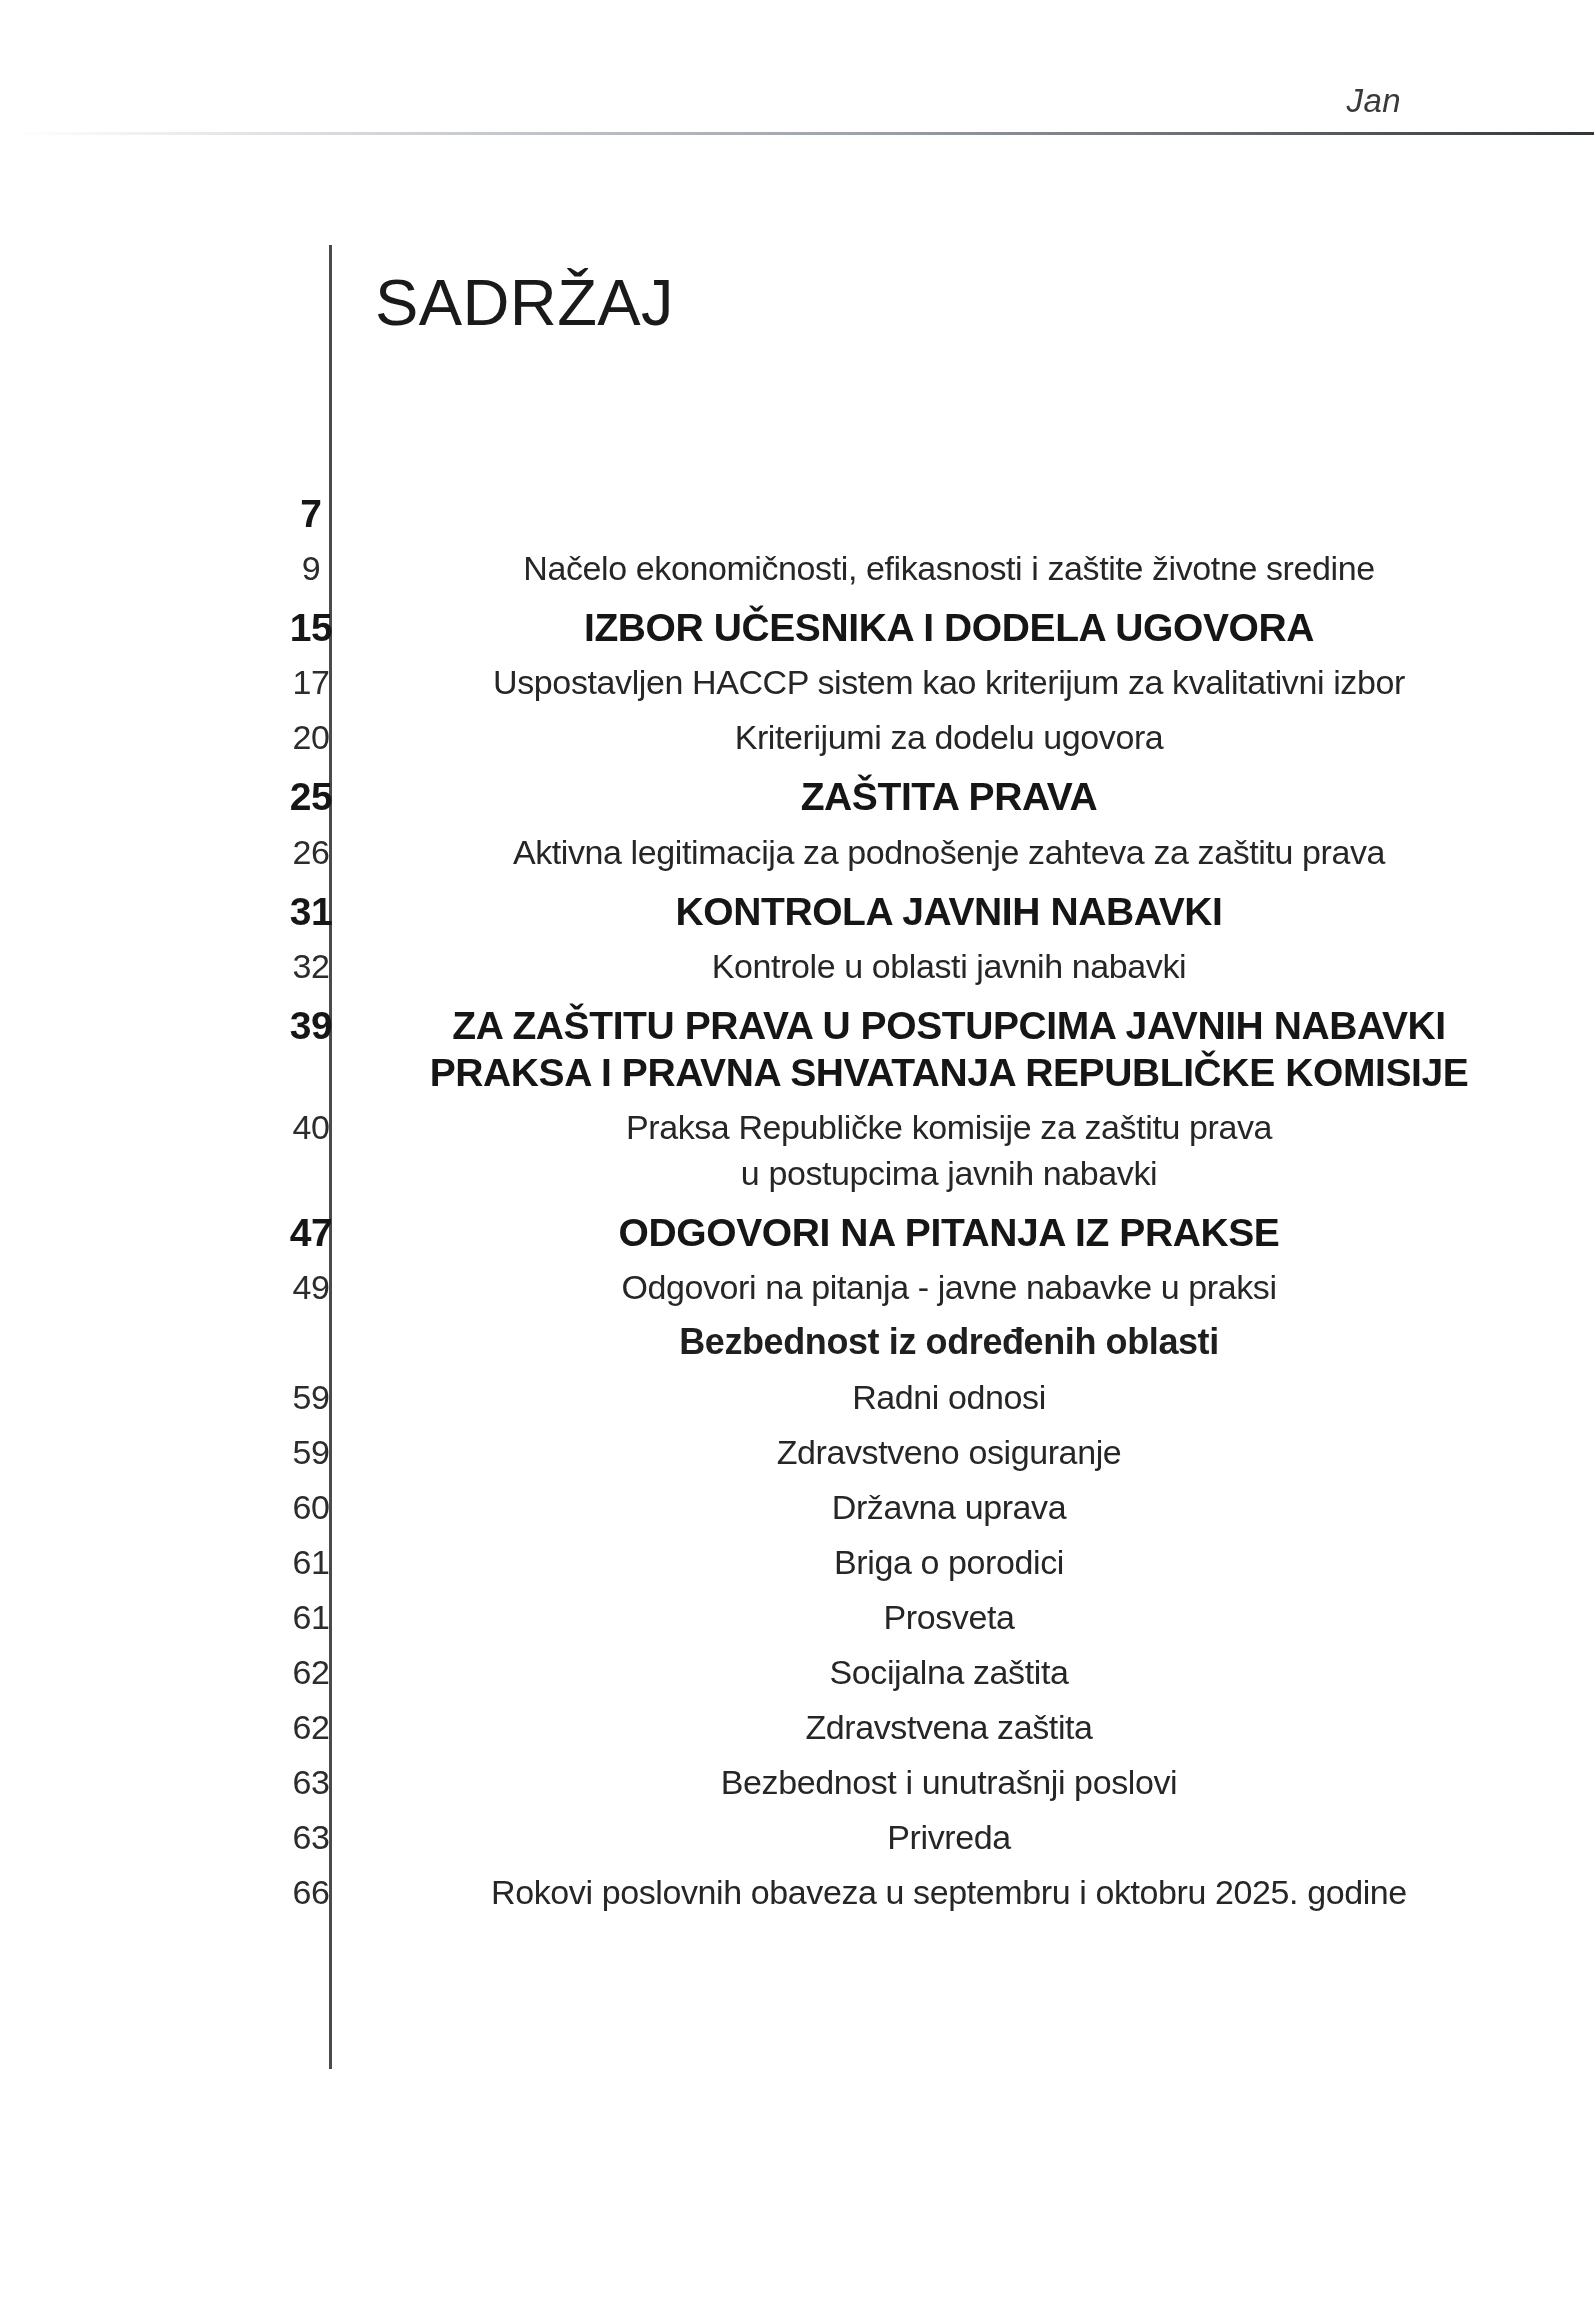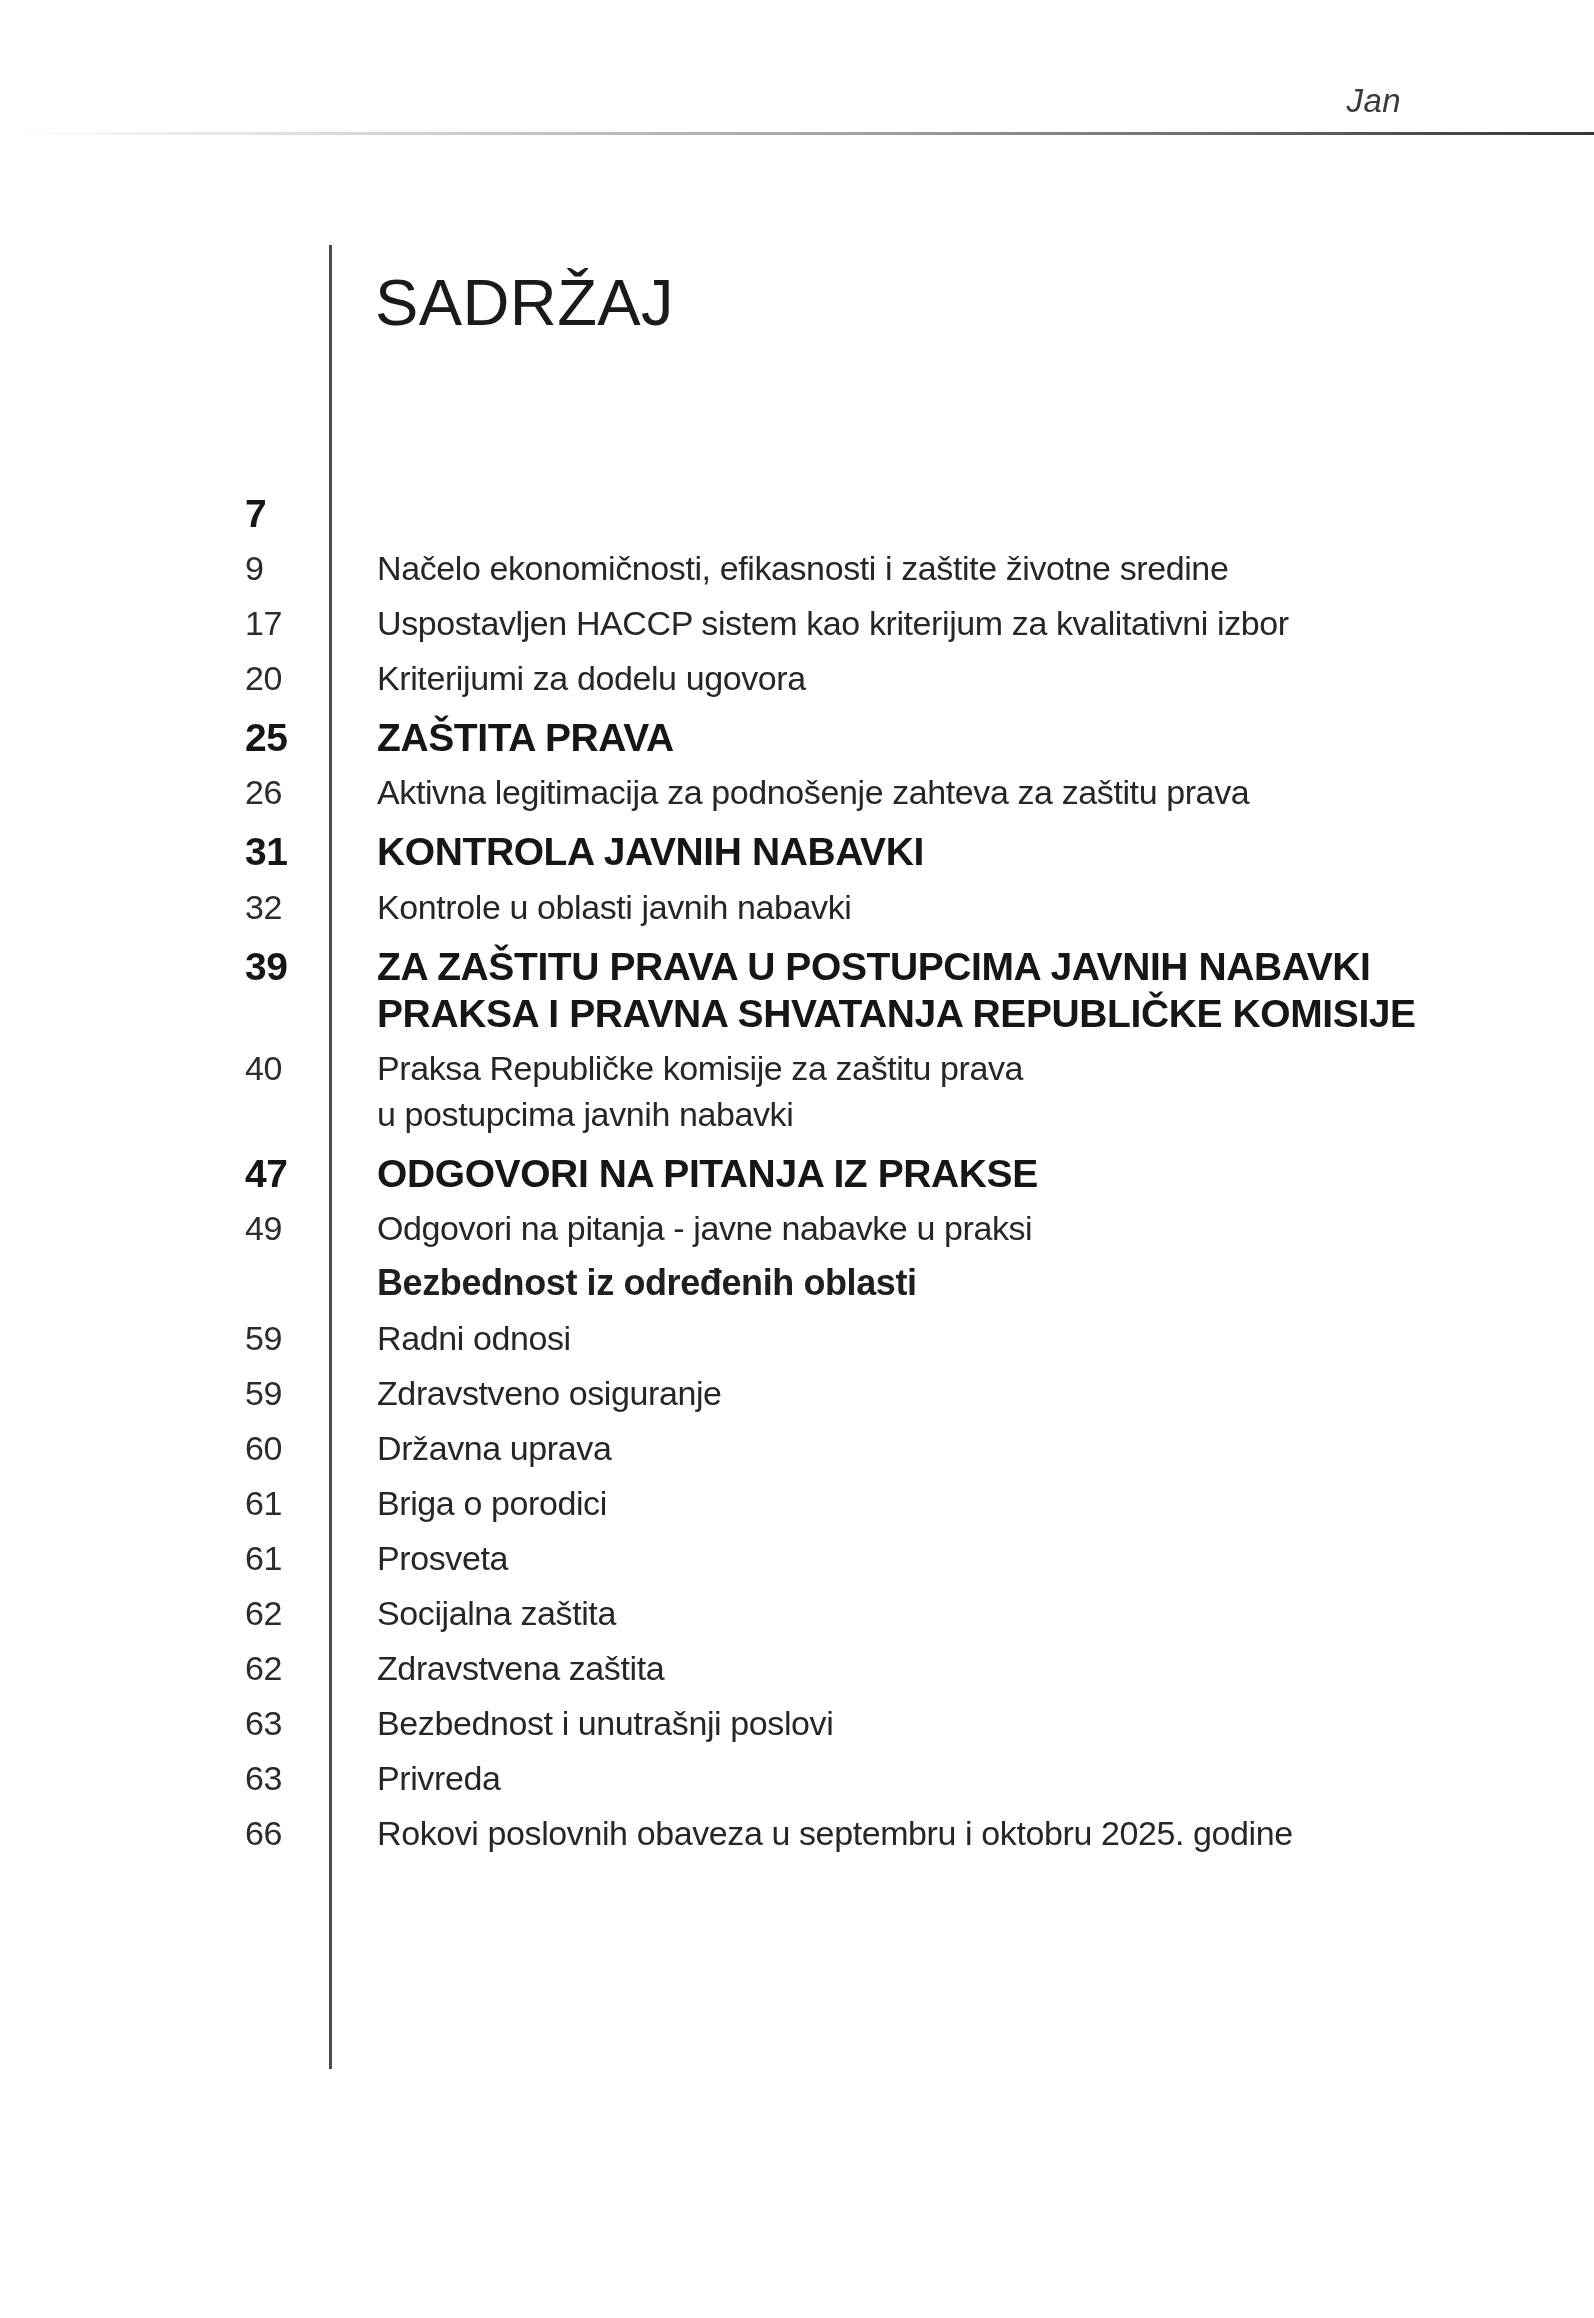--- a/index.html
+++ b/index.html
@@ -8,20 +8,21 @@
     padding: 0;
     background: #ffffff;
   }
   .page {
     position: relative;
     width: 1594px;
     height: 2319px;
     background: #ffffff;
     font-family: "Liberation Sans", "DejaVu Sans", sans-serif;
     overflow: hidden;
+    text-align: center;
   }
 
   
   .issue-label {
     position: absolute;
     top: 82px;
     right: 193px;
     font-size: 33px;
     font-style: italic;
     font-weight: 300;
@@ -129,20 +130,26 @@
   <div class="toc" id="toc-list">
       <div class="row section">
         <div class="num">7</div>
       </div>
       <div class="row item">
         <div class="num">9</div>
         <div class="entry">
           <div>Načelo ekonomičnosti, efikasnosti i zaštite životne sredine</div>
         </div>
       </div>
+      <div class="row section">
+        <div class="num">15</div>
+        <div class="entry">
+          <div>IZBOR UČESNIKA I DODELA UGOVORA</div>
+        </div>
+      </div>
       <div class="row item">
         <div class="num">17</div>
         <div class="entry">
           <div>Uspostavljen HACCP sistem kao kriterijum za kvalitativni izbor</div>
         </div>
       </div>
       <div class="row item">
         <div class="num">20</div>
         <div class="entry">
           <div>Kriterijumi za dodelu ugovora</div>

